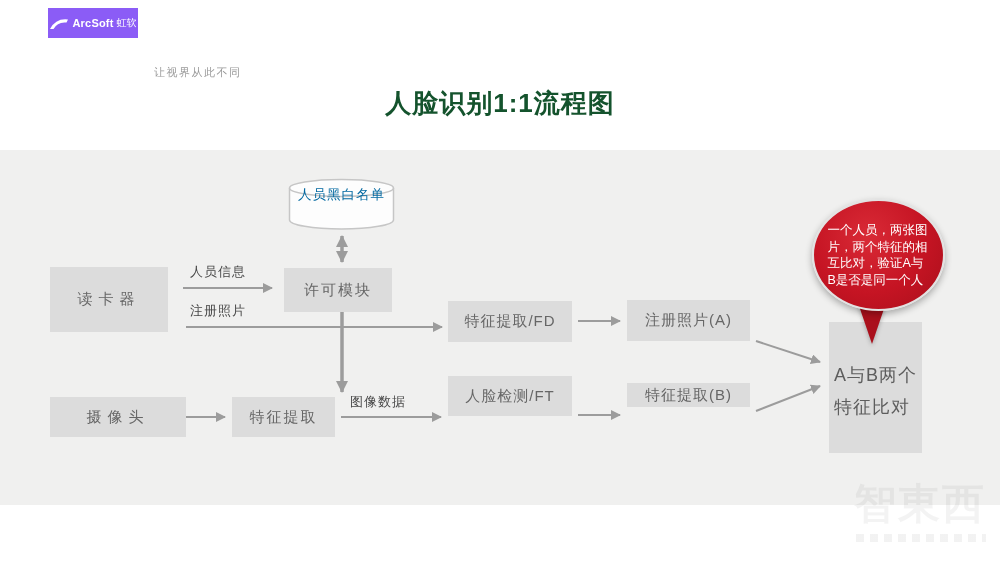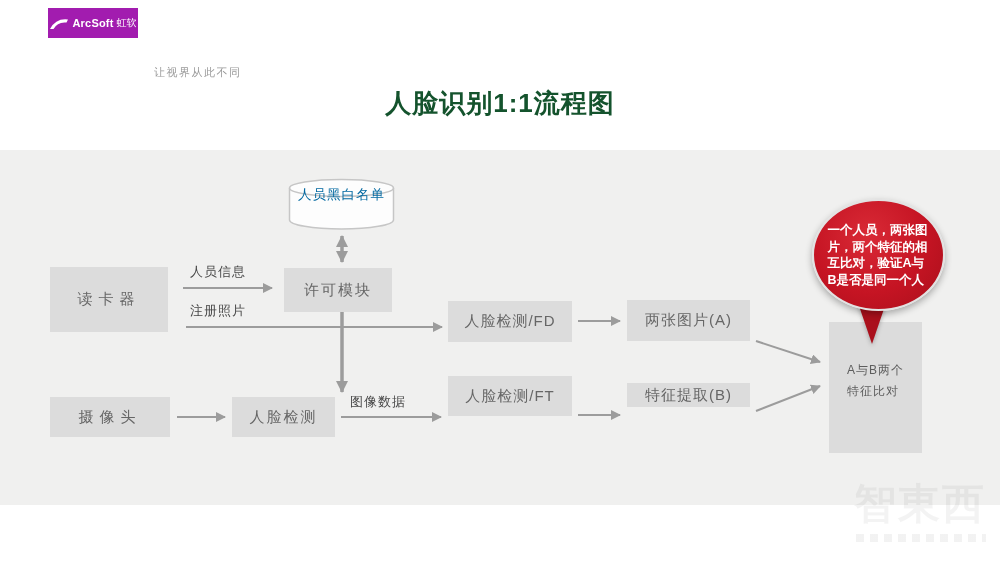--- a/index.html
+++ b/index.html
@@ -1,45 +1,45 @@
 <!DOCTYPE html>
 <html><head>
 <meta charset="utf-8">
 <style>
   * { margin:0; padding:0; box-sizing:border-box; }
   body { font-family: "Liberation Sans", "DejaVu Sans", sans-serif; background:#fff; }
   #slide { position:relative; width:1000px; height:563px; background:#ffffff; overflow:hidden; }
 
   
   .logo-box { position:absolute; left:48px; top:8px; width:90px; height:30px;
-              background:#a21caf; display:flex; align-items:center; justify-content:center; gap:3px; }
+              background:#8b5cf6; display:flex; align-items:center; justify-content:center; gap:3px; }
   .logo-brand { color:#fff; font-weight:bold; font-size:11px; letter-spacing:.2px; }
   .logo-brand-cn { color:#fff; font-size:10px; }
   .tagline { position:absolute; left:154px; top:17px; font-size:11px; color:#9a9a9a; letter-spacing:1.5px;margin-top:48px; }
 
   
   .title { position:absolute; top:86px; left:0; width:100%; text-align:center;
            font-size:26px; font-weight:bold; color:#14532d; letter-spacing:1px; }
 
   
   .panel { position:absolute; left:0; top:150px; width:1000px; height:355px; background:#f0f0ef; }
 
   
   .node { position:absolute; background:#dcdcdc; color:#666666; display:flex;
           align-items:center; justify-content:center; font-size:15px; letter-spacing:2px; z-index:2; }
   .n-card-reader { left:50px;  top:267px; width:118px; height:65px; letter-spacing:6px; }
   .n-permission  { left:284px; top:268px; width:108px; height:44px;font-family:Liberation Mono, monospace; }
   .n-fd          { left:448px; top:301px; width:124px; height:41px; letter-spacing:1px; }
   .n-feat-a      { left:627px; top:300px; width:123px; height:41px; letter-spacing:1px; }
-  .n-camera      { left:50px;  top:397px; width:120px; height:40px; letter-spacing:6px; }
+  .n-camera      { left:50px;  top:397px; width:136px; height:40px; letter-spacing:6px; }
   .n-capture     { left:232px; top:397px; width:103px; height:40px; }
   .n-ft          { left:448px; top:376px; width:124px; height:40px; letter-spacing:1px; }
   .n-feat-b      { left:627px; top:383px; width:123px; height:24px; letter-spacing:1px; }
   .n-compare     { left:829px; top:322px; width:93px; height:131px; align-items:flex-start; z-index:2;
-                   font-size:12px; letter-spacing:1px; line-height:1.75; white-space:pre-line;
+                   font-size:18px; letter-spacing:1px; line-height:1.75; white-space:pre-line;
                    padding-top:38px; justify-content:center; text-align:left; color:#5d5d5d; }
 
   
   .cylinder { position:absolute; left:288px; top:178px; width:107px; height:52px; z-index:2; }
   .cylinder svg { position:absolute; left:0; top:0; }
   .cylinder .cyl-label { position:absolute; left:0; top:8px; width:100%; text-align:center;
                          font-size:13.5px; color:#0369a1; letter-spacing:1px; }
 
   
   .edge-label { position:absolute; font-size:13px; color:#474747; letter-spacing:1px; z-index:2;text-align:center; }
@@ -49,21 +49,21 @@
 
   
   #edges { position:absolute; left:0; top:0; z-index:1; pointer-events:none; }
 
   
   .callout { position:absolute; left:812px; top:199px; width:133px; height:112px; border-radius:50%;
              background: radial-gradient(circle at 42% 32%, #d92a36 0%, #c51423 55%, #a80f1b 100%);
              border:2px solid #e2e2e2; box-shadow:0 3px 7px rgba(0,0,0,.30); z-index:4;
              display:flex; align-items:center; justify-content:center; }
   .callout-text { width:102px; color:#ffffff; font-size:12.5px; line-height:1.32;
-                  font-weight:bold; text-align:left; }
+                  font-weight:normal; text-align:left; }
   .callout-tail { position:absolute; left:857px; top:300px; width:0; height:0; z-index:3;
                   border-left:15px solid transparent; border-right:15px solid transparent;
                   border-top:44px solid #aa101c;
                   filter: drop-shadow(0 2px 2px rgba(0,0,0,.25)); }
 
   
   .watermark { position:absolute; right:14px; top:476px; text-align:left; z-index:0; }
   .watermark-text { font-size:42px; font-weight:bold; color:#000; opacity:0.045; letter-spacing:2px; }
   .watermark-dots { margin-top:2px; height:8px; width:130px; margin-left:auto; opacity:0.05;
                     background: repeating-linear-gradient(90deg, #000 0 8px, transparent 8px 14px); }
@@ -115,24 +115,24 @@
   <div class="cylinder">
     <svg width="107" height="52" viewBox="0 0 107 52">
       <path d="M1.5,10 L1.5,42 A52,9 0 0 0 105.5,42 L105.5,10" fill="#fdfdfd" stroke="#c6c6c6" stroke-width="1.5"></path>
       <ellipse cx="53.5" cy="10" rx="52" ry="8.5" fill="#fdfdfd" stroke="#c6c6c6" stroke-width="1.5"></ellipse>
     </svg>
     <span class="cyl-label">人员黑白名单</span>
   </div>
 
   <div class="node n-card-reader">读卡器</div>
   <div class="node n-permission">许可模块</div>
-  <div class="node n-fd">人脸检测/FD</div>
-  <div class="node n-feat-a">两张图片(A)</div>
+  <div class="node n-fd">特征提取/FD</div>
+  <div class="node n-feat-a">注册照片(A)</div>
   <div class="node n-camera">摄像头</div>
-  <div class="node n-capture">人脸检测</div>
+  <div class="node n-capture">特征提取</div>
   <div class="node n-ft">人脸检测/FT</div>
   <div class="node n-feat-b">特征提取(B)</div>
   <div class="node n-compare">A与B两个
 特征比对</div>
 
   <div class="edge-label l-person-info">人员信息</div>
   <div class="edge-label l-register-photo">注册照片</div>
   <div class="edge-label l-image-data">图像数据</div>
 
   <div class="callout-tail"></div>

